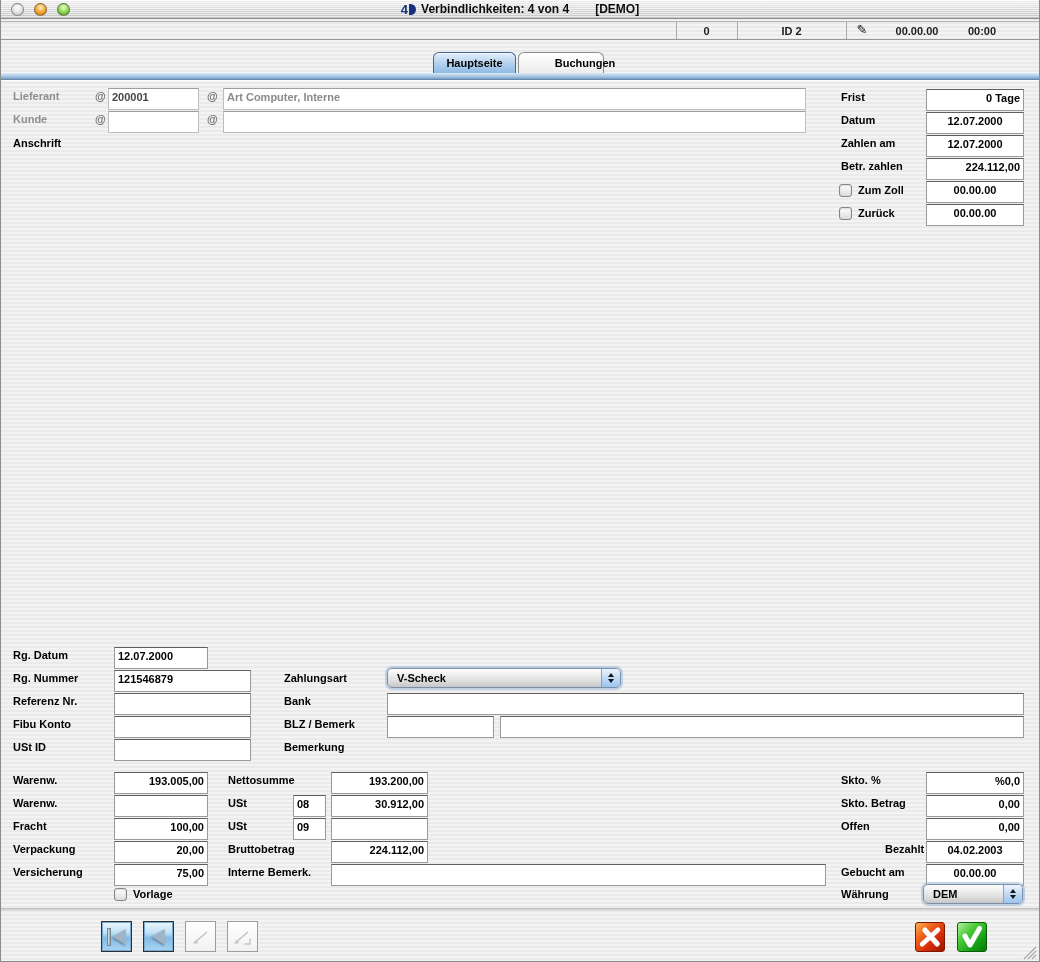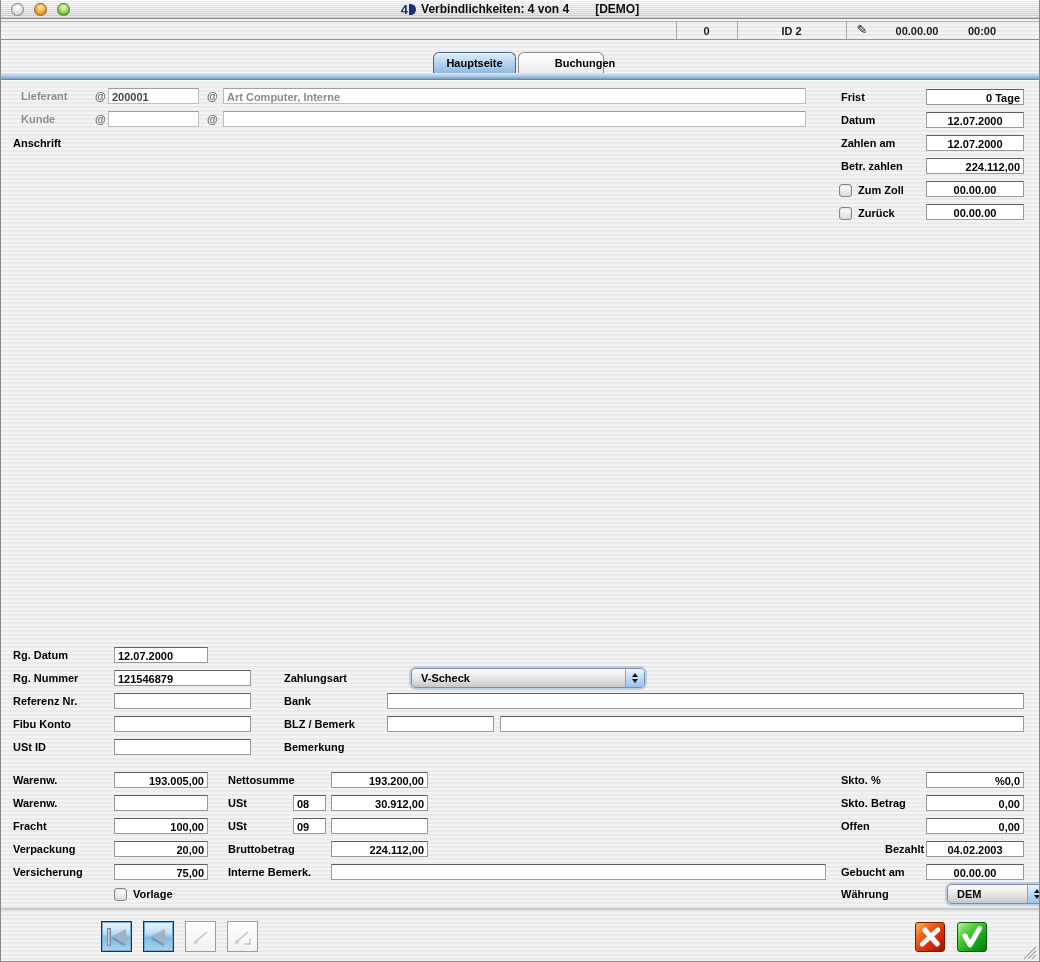--- a/index.html
+++ b/index.html
@@ -39,41 +39,41 @@
   #tab-haupt { left:432px; width:83px; border-color:#44668e;
     background:linear-gradient(180deg,#e2eefb 0%,#b2d0ec 55%,#8ebbe4 100%);
     box-shadow: inset 0 1px 0 #f4faff; }
   #tab-buch { left:517px; width:86px;
     background:linear-gradient(180deg,#ffffff 0%,#ececec 100%);padding-left:48px; }
   #stripe { position:absolute; left:0; top:72px; width:100%; height:8px; z-index:2;
     background:linear-gradient(180deg,#ffffff 0%,#d2e2f2 20%,#a6c6e2 55%,#84a8cc 80%,#587ca2 100%);
     box-shadow: 0 1px 0 rgba(255,255,255,.9); }
   
   .lbl { position:absolute; font-size:11px; font-weight:bold; color:#000; white-space:nowrap; height:17px; line-height:17px; }
-  .dim { color:#8e8e8e;margin-left:8px; }
+  .dim { color:#8e8e8e; }
   .at  { position:absolute; font-size:11px; font-weight:bold; color:#6e6e6e; height:17px; line-height:17px; }
-  .fld { position:absolute; height:16px; background:#fff; border:1px solid #9a9a9a; border-top-color:#5f5f5f;
+  .fld { position:absolute; height:22px; background:#fff; border:1px solid #9a9a9a; border-top-color:#5f5f5f;
     font-size:11px; font-weight:bold; color:#000; padding:1px 3px 8px 3px; line-height:14px;
     white-space:nowrap; overflow:hidden; }
   .fld.r { text-align:right; } .fld.c { text-align:center; }
   .fld.dimf { border-color:#bdbdbd; border-top-color:#9e9e9e; }
   .txt-dark { color:#474747; } .txt-gray { color:#8a8a8a; }
   #anschrift { position:absolute; left:105px; top:133px; width:700px; height:507px; background:#fff;
     border:1px solid #7295b8; box-shadow:0 0 0 3px rgba(148,179,212,.62);
     font-size:12px; font-weight:bold; line-height:14px; color:#000;
     padding:3px 22px 3px 6px; white-space:pre-line; overflow:hidden; }
   #anschrift .scrollstrip { position:absolute; right:0; top:0; bottom:0; width:14px;
     background:linear-gradient(90deg,#fefefe 0%,#e8e8e8 45%,#b9b9b9 100%); border-left:1px solid #e9e9e9; }
   .cb { position:absolute; width:13px; height:13px; border:1px solid #858585; border-radius:3px;
     background:linear-gradient(180deg,#ffffff,#dcdcdc); box-shadow:inset 0 1px 2px rgba(0,0,0,.14); }
   
   .popup { position:absolute; height:20px; border:1px solid #7b90a8; border-radius:5px;
     background:linear-gradient(180deg,#fefefe 0%,#e2e2e2 60%,#c7c7c7 100%);
     box-shadow:0 0 0 2px rgba(150,181,215,.55);
-    font-size:11px; font-weight:bold; color:#000; display:flex; align-items:center; padding-left:9px;margin-left:24px; }
+    font-size:11px; font-weight:bold; color:#000; display:flex; align-items:center; padding-left:9px; }
   .popup .cap { position:absolute; right:0; top:0; bottom:0; width:19px;
     border-left:1px solid #8aa2c0; border-radius:0 4px 4px 0;
     background:linear-gradient(180deg,#ecf4fd 0%,#bcd8f4 55%,#9ac4ee 100%);
     display:flex; flex-direction:column; align-items:center; justify-content:center; gap:2px; }
   .arr-up { width:0; height:0; border-left:3.5px solid transparent; border-right:3.5px solid transparent; border-bottom:4.5px solid #141414; }
   .arr-dn { width:0; height:0; border-left:3.5px solid transparent; border-right:3.5px solid transparent; border-top:4.5px solid #141414; }
   
   #bottomsep { position:absolute; left:0; top:908px; width:100%; height:5px;
     background:linear-gradient(180deg,#bdbdbd 0%,#e6e6e6 60%,#f2f2f2 100%); }
   .nav { position:absolute; top:921px; width:31px; height:31px; display:flex; align-items:center; justify-content:center; }

